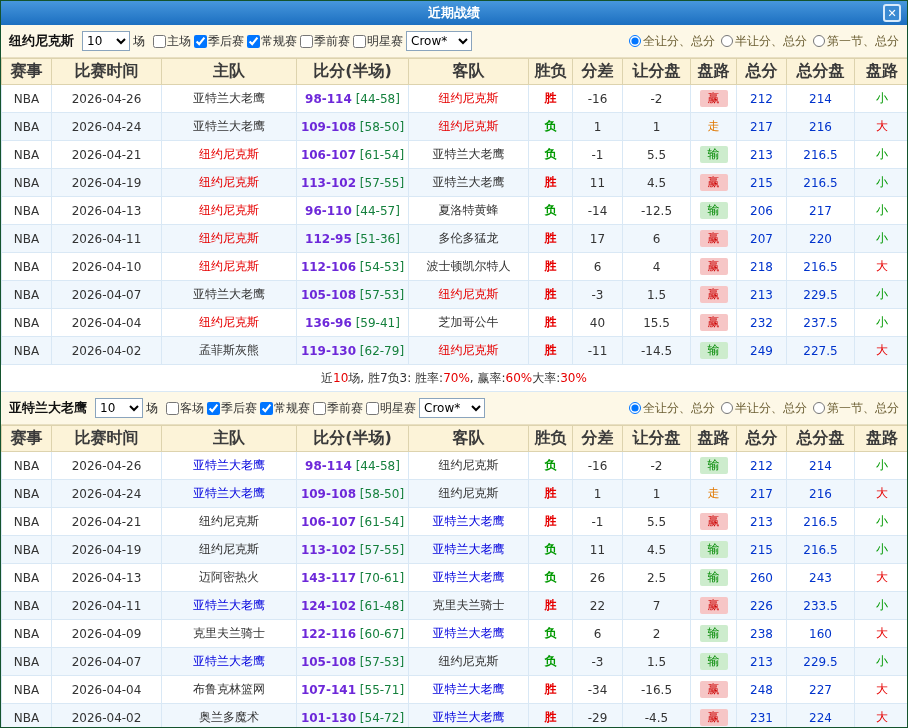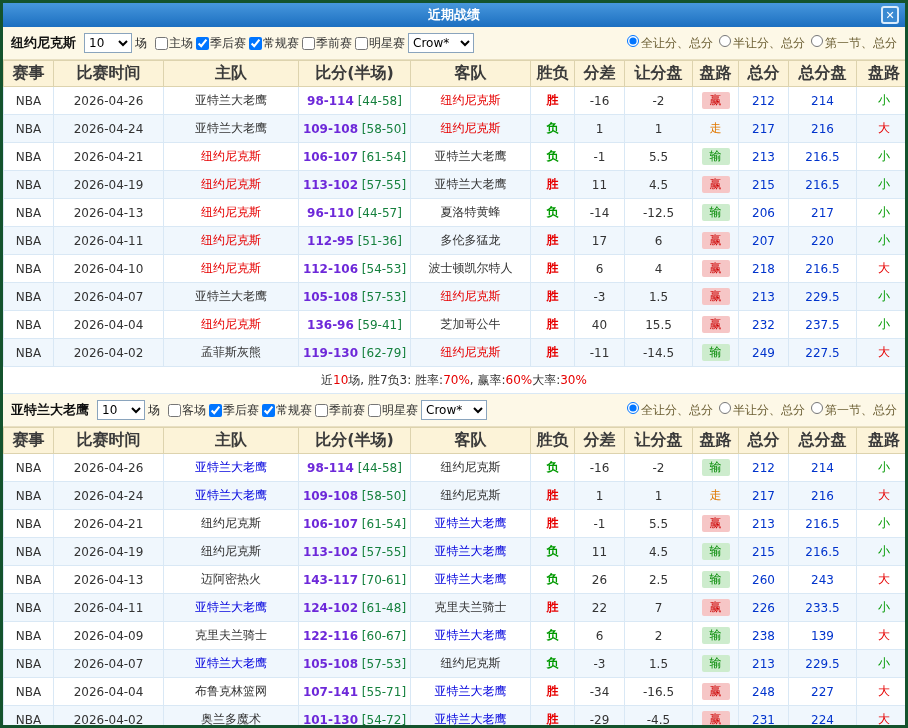--- a/index.html
+++ b/index.html
@@ -1,20 +1,20 @@
 <!DOCTYPE html>
 <html lang="zh"><head>
 <meta charset="utf-8">
 <style>
   *{box-sizing:border-box;margin:0;padding:0}
   body{
     width:908px;margin:0;background:#fff;color:#222;
     font-family:"DejaVu Sans","Liberation Sans",sans-serif;font-size:12px;
   }
-  .window{width:908px;height:728px;overflow:hidden;border:3px solid #14532d;background:#fff}
+  .window{width:908px;height:728px;overflow:hidden;border:1px solid #14532d;background:#fff}
 
   
   .titlebar{
     position:relative;height:24px;display:flex;align-items:center;justify-content:center;
     background:linear-gradient(180deg,#4797dd 0%,#1c6fc0 100%);
     color:#fff;font-weight:bold;font-size:13px;
   }
   .close-btn{
     position:absolute;right:6px;top:3px;width:18px;height:18px;
     display:flex;align-items:center;justify-content:center;
@@ -31,21 +31,21 @@
   select{
     height:20px;font-size:12px;font-family:inherit;border:1px solid #8aa4bd;background:#fff;
   }
   .count-select{width:48px}
   .source-select{width:66px;margin-left:0}
   .games-suffix{margin-right:2px}
   .cb-group{display:flex;align-items:center}
   .cb-group label{display:inline-flex;align-items:center;cursor:pointer;color:#333}
   .cb-group input{width:13px;height:13px;margin:0 1px 0 3px}
   .radio-group{margin-left:auto;display:flex;align-items:center;color:#6b5e33}
-  .radio-group label{display:inline-flex;cursor:pointer;margin-left:6px}
+  .radio-group label{display:inline-flex;align-items:center;cursor:pointer;margin-left:6px}
   .radio-group input{width:12px;height:12px;margin:0 2px 0 0}
 
   
   table{width:100%;border-collapse:collapse;table-layout:fixed}
   th{
     height:26px;background:#fcf3d8;border:1px solid #ddd3ae;
     font-size:16px;font-weight:bold;color:#3a3a3a;text-align:center;
   }
   td{height:28px;border:1px solid #d9e8f5;text-align:center;font-size:12px;color:#333}
   tbody tr:nth-child(even){background:#f0f7fd}
@@ -483,21 +483,21 @@
             <td>NBA</td>
             <td>2026-04-09</td>
             <td>克里夫兰骑士</td>
             <td class="score"><b>122-116</b> <span class="half">[60-67]</span></td>
             <td class="hl-blue">亚特兰大老鹰</td>
             <td class="lose">负</td>
             <td>6</td>
             <td>2</td>
             <td><span class="badge lose-b">输</span></td>
             <td class="blue">238</td>
-            <td class="blue">139</td>
+            <td class="blue">160</td>
             <td class="big">大</td>
           </tr>
           <tr>
             <td>NBA</td>
             <td>2026-04-07</td>
             <td class="hl-blue">亚特兰大老鹰</td>
             <td class="score"><b>105-108</b> <span class="half">[57-53]</span></td>
             <td>纽约尼克斯</td>
             <td class="lose">负</td>
             <td>-3</td>

